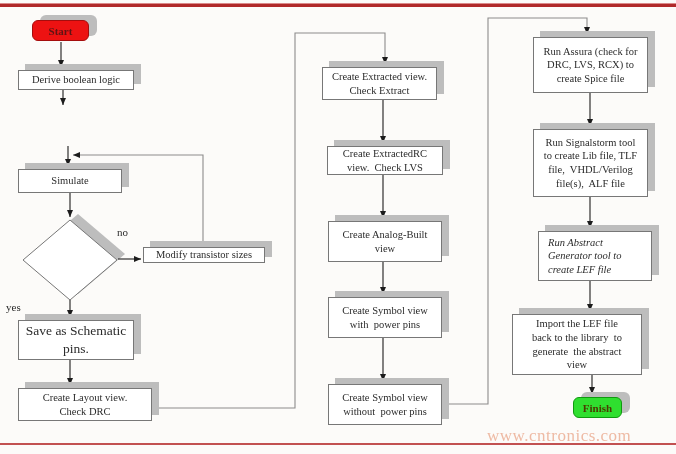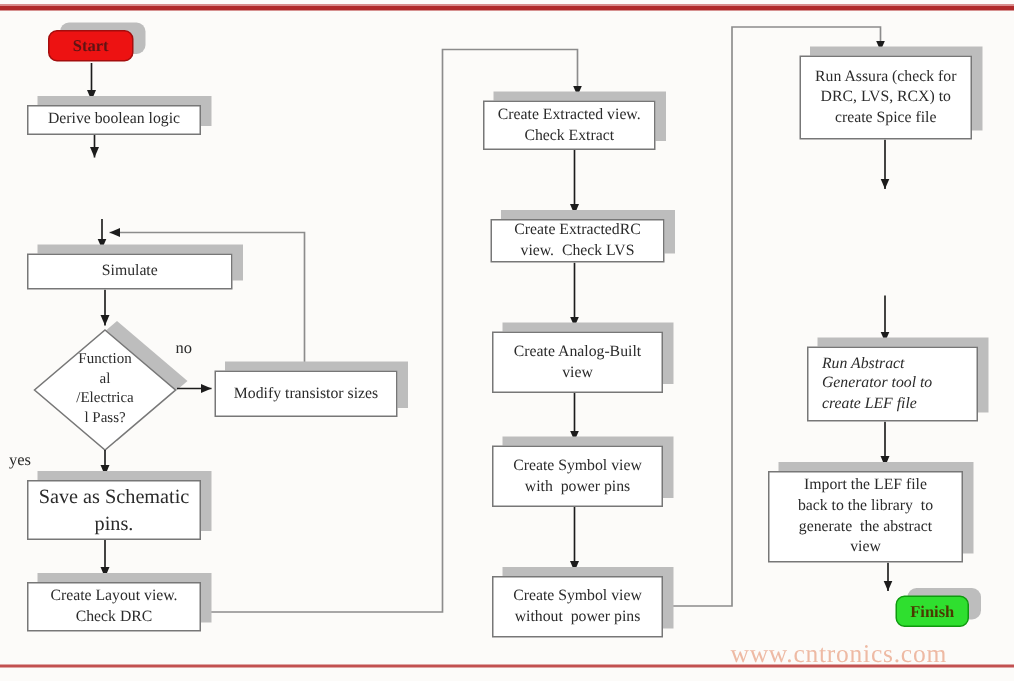--- a/index.html
+++ b/index.html
@@ -26,21 +26,21 @@
   .box.big{font-size:13.5px;}
   .pill{
     position:absolute;z-index:2;border-radius:6px;
     display:flex;align-items:center;justify-content:center;
     font-size:11px;font-weight:700;
     box-shadow:8px -5px 0 var(--box-shadow,#bdbdbd);
     box-sizing:border-box;
     text-align:right;
   }
   #node-start{background:var(--start-fill,#ed1212);border:1px solid var(--start-border,#a50d0d);color:var(--start-text,#5f1414);}
-  #node-finish{background:var(--finish-fill,#2fdf2f);border:1px solid var(--finish-border,#0f9a0f);color:var(--finish-text,#4a3a00);margin-left:24px;}
+  #node-finish{background:var(--finish-fill,#2fdf2f);border:1px solid var(--finish-border,#0f9a0f);color:var(--finish-text,#4a3a00);}
   #diamond-label{
     position:absolute;z-index:2;left:30px;top:227px;width:80px;height:66px;
     display:flex;align-items:center;justify-content:center;text-align:center;
     font-size:10px;line-height:1.28;white-space:pre-line;
   }
   .edge-label{position:absolute;z-index:2;font-size:11px;}
   #label-no{left:117px;top:226px;}
   #label-yes{left:6px;top:301px;}
   #watermark{
     position:absolute;z-index:3;left:487px;top:426px;
@@ -94,35 +94,31 @@
   <div id="node-start" class="pill" style="left:32px;top:20px;width:57px;height:21px">
     <span>Start</span>
   </div>
   <div id="node-finish" class="pill" style="left:573px;top:397px;width:49px;height:21px">
     <span>Finish</span>
   </div>
 
   <div class="box" style="left:18px;top:70px;width:116px;height:20px">
     <span>Derive boolean logic</span>
   </div>
-  <div class="box" style="left:18px;top:169px;width:137px;height:24px">
+  <div class="box" style="left:18px;top:169px;width:104px;height:24px">
     <span>Simulate</span>
   </div>
-  <div id="diamond-label">Function
-al
-/Electrica
-l Pass?</div>
-  <div class="box" style="left:143px;top:247px;width:122px;height:31px">
+  <div class="box" style="left:143px;top:247px;width:122px;height:16px">
     <span>Modify transistor sizes</span>
   </div>
   <div class="box big" style="left:18px;top:320px;width:116px;height:40px">
     <span>Save as Schematic
 pins.</span>
   </div>
-  <div class="box" style="left:18px;top:388px;width:116px;height:33px">
+  <div class="box" style="left:18px;top:388px;width:134px;height:33px">
     <span>Create Layout view.
 Check DRC</span>
   </div>
 
   <div id="label-no" class="edge-label">no</div>
   <div id="label-yes" class="edge-label">yes</div>
 
   <div class="box" style="left:322px;top:67px;width:115px;height:33px">
     <span>Create Extracted view.
 Check Extract</span>
@@ -142,20 +138,26 @@
   <div class="box" style="left:328px;top:384px;width:114px;height:41px">
     <span>Create Symbol view
 without  power pins</span>
   </div>
 
   <div class="box" style="left:533px;top:37px;width:115px;height:56px">
     <span>Run Assura (check for
 DRC, LVS, RCX) to
 create Spice file</span>
   </div>
+  <div class="box" style="left:533px;top:129px;width:115px;height:68px">
+    <span>Run Signalstorm tool
+to create Lib file, TLF
+file,  VHDL/Verilog
+file(s),  ALF file</span>
+  </div>
   <div class="box left" style="left:538px;top:231px;width:114px;height:50px">
     <span>Run Abstract
 Generator tool to
 create LEF file</span>
   </div>
   <div class="box" style="left:512px;top:314px;width:130px;height:61px">
     <span>Import the LEF file
 back to the library  to
 generate  the abstract
 view</span>

